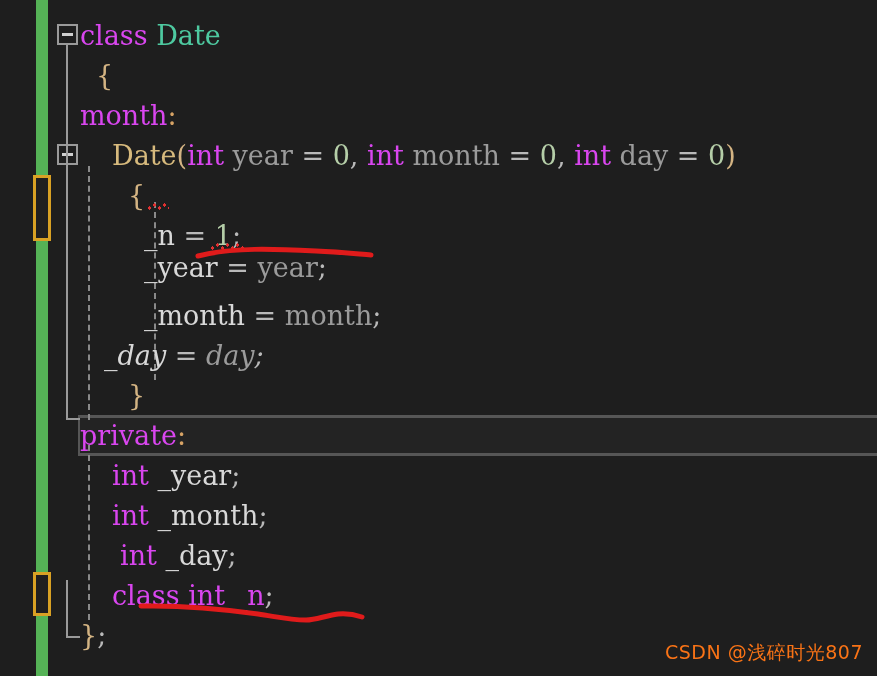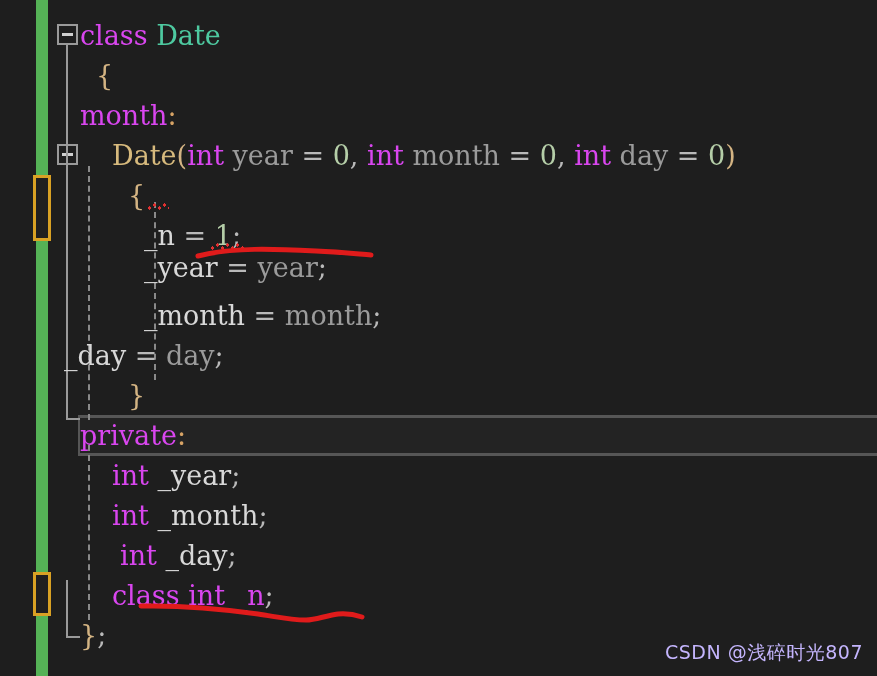--- a/index.html
+++ b/index.html
@@ -144,21 +144,21 @@
   
   .annotation { position: absolute; overflow: visible; }
   .ann1 { left: 196px; top: 240px; }
   .ann2 { left: 138px; top: 600px; }
 
   
   .watermark {
     position: absolute;
     right: 14px;
     bottom: 10px;
-    color: #c4b5fd;
+    color: #f97316;
     font-family: "DejaVu Sans", sans-serif;
     font-size: 19px;
     letter-spacing: 0.5px;
     white-space: nowrap;
   }
 </style>
 </head>
 <body>
 
 <div id="editor">
@@ -182,21 +182,21 @@
 
   <div id="code-layer">
       <div class="code-line" style="top: 16px;"><span class="txt" style="padding-left: 80px;"><span class="kw">class </span><span class="type">Date</span></span></div>
       <div class="code-line" style="top: 56px;"><span class="txt" style="padding-left: 96px;"><span class="punc">{</span></span></div>
       <div class="code-line" style="top: 96px;"><span class="txt" style="padding-left: 80px;"><span class="kw">month</span><span class="colon">:</span></span></div>
       <div class="code-line" style="top: 136px;"><span class="txt" style="padding-left: 112px;"><span class="fn">Date</span><span class="punc">(</span><span class="kw">int</span><span class="op"> </span><span class="parm">year</span><span class="op"> = </span><span class="num">0</span><span class="op">, </span><span class="kw">int</span><span class="op"> </span><span class="parm">month</span><span class="op"> = </span><span class="num">0</span><span class="op">, </span><span class="kw">int</span><span class="op"> </span><span class="parm">day</span><span class="op"> = </span><span class="num">0</span><span class="punc">)</span></span></div>
       <div class="code-line" style="top: 176px;"><span class="txt" style="padding-left: 128px;"><span class="punc">{</span></span></div>
       <div class="code-line" style="top: 216px;"><span class="txt" style="padding-left: 144px;"><span class="var">_n</span><span class="op"> = </span><span class="num">1</span><span class="op">;</span></span></div>
       <div class="code-line" style="top: 248px;"><span class="txt" style="padding-left: 144px;"><span class="var">_year</span><span class="op"> = </span><span class="parm">year</span><span class="op">;</span></span></div>
       <div class="code-line" style="top: 296px;"><span class="txt" style="padding-left: 144px;"><span class="var">_month</span><span class="op"> = </span><span class="parm">month</span><span class="op">;</span></span></div>
-      <div class="code-line" style="top: 336px;"><span class="txt" style="padding-left: 64px;"><span class="var">_day</span><span class="op"> = </span><span class="parm">day</span><span class="op">;</span></span></div>
+      <div class="code-line" style="top: 336px;"><span class="txt" style="padding-left: 104px; font-style: italic;"><span class="var">_day</span><span class="op"> = </span><span class="parm">day</span><span class="op">;</span></span></div>
       <div class="code-line" style="top: 376px;"><span class="txt" style="padding-left: 128px;"><span class="punc">}</span></span></div>
       <div class="code-line" style="top: 416px;"><span class="txt" style="padding-left: 80px;"><span class="kw">private</span><span class="colon">:</span></span></div>
       <div class="code-line" style="top: 456px;"><span class="txt" style="padding-left: 112px;"><span class="kw">int</span><span class="op"> </span><span class="var">_year</span><span class="op">;</span></span></div>
       <div class="code-line" style="top: 496px;"><span class="txt" style="padding-left: 112px;"><span class="kw">int</span><span class="op"> </span><span class="var">_month</span><span class="op">;</span></span></div>
       <div class="code-line" style="top: 536px;"><span class="txt" style="padding-left: 120px;"><span class="kw">int</span><span class="op"> </span><span class="var">_day</span><span class="op">;</span></span></div>
       <div class="code-line" style="top: 576px;"><span class="txt" style="padding-left: 112px;"><span class="kw">class</span><span class="op"> </span><span class="kw">int</span><span class="op"> </span><span class="kw">_n</span><span class="op">;</span></span></div>
       <div class="code-line" style="top: 616px;"><span class="txt" style="padding-left: 80px;"><span class="punc">}</span><span class="op">;</span></span></div>
     </div>
 
   <div class="squiggle sq1"></div>

